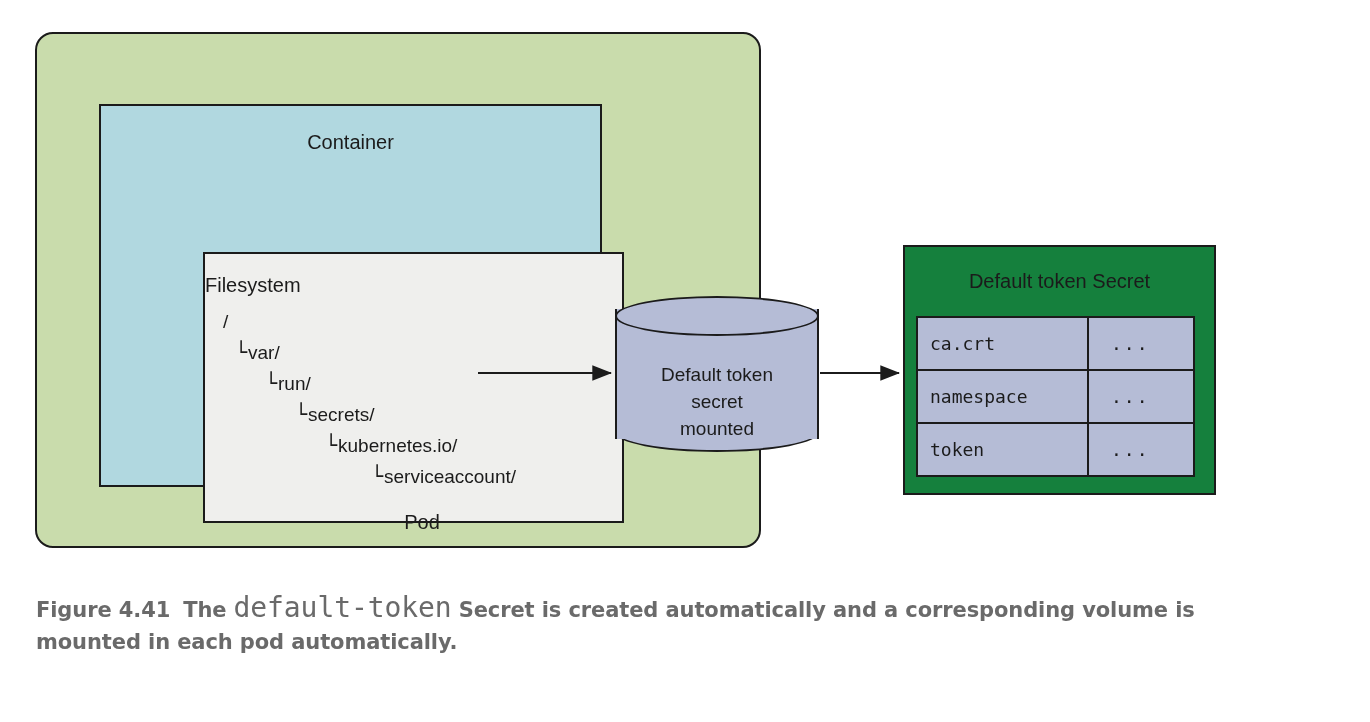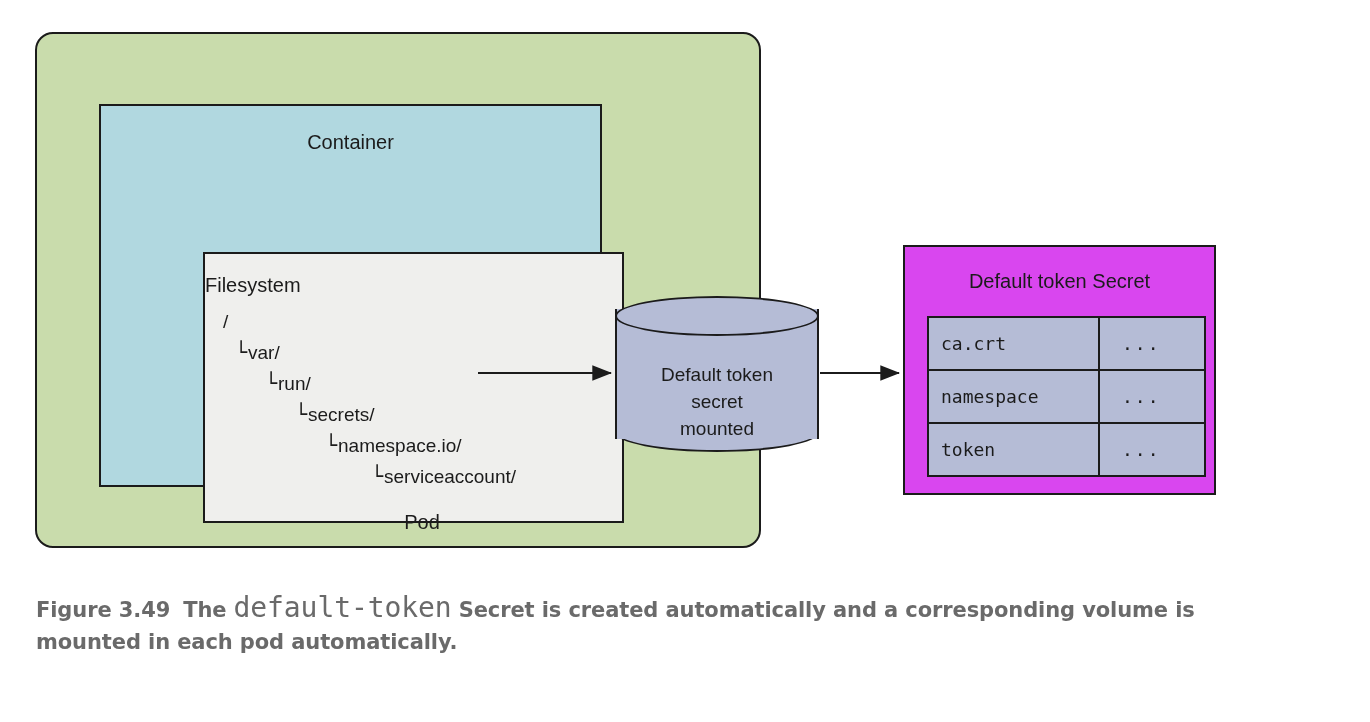--- a/index.html
+++ b/index.html
@@ -166,37 +166,37 @@
     margin-top: 22px;
   }
 
   
   .secret-box {
     position: absolute;
     left: 903px;
     top: 245px;
     width: 313px;
     height: 250px;
-    background: #d946ef;
+    background: #15803d;
     border: 2.5px solid #1b1b1b;
     box-sizing: border-box;
   }
   .secret-title {
     position: absolute;
     left: 0;
     right: 0;
     top: 22px;
     text-align: center;
     font-size: 20px;
     line-height: 24px;
     color: #1b1b1b;
   }
   .secret-table {
     position: absolute;
-    left: 22px;
+    left: 11px;
     top: 69px;
     width: 277px;
     border-collapse: collapse;
     table-layout: fixed;
   }
   .secret-table td {
     border: 2.5px solid #1b1b1b;
     height: 53px;
     padding: 0 0 0 12px;
     font-family: "DejaVu Sans Mono", monospace;
@@ -250,21 +250,21 @@
       <div class="container-label">Container</div>
 
       <div class="filesystem-box">
         <div class="filesystem-label">Filesystem</div>
 
         <div class="tree">
           <span class="tree-row" style="padding-left:0px;"><span>/</span></span>
           <span class="tree-row" style="padding-left:12px;"><span class="tree-branch">└</span><span>var/</span></span>
           <span class="tree-row" style="padding-left:42px;"><span class="tree-branch">└</span><span>run/</span></span>
           <span class="tree-row" style="padding-left:72px;"><span class="tree-branch">└</span><span>secrets/</span></span>
-          <span class="tree-row" style="padding-left:102px;"><span class="tree-branch">└</span><span>namespace.io/</span></span>
+          <span class="tree-row" style="padding-left:102px;"><span class="tree-branch">└</span><span>kubernetes.io/</span></span>
           <span class="tree-row" style="padding-left:148px;"><span class="tree-branch">└</span><span>serviceaccount/</span></span>
         </div>
       </div>
     </div>
 
     <div class="pod-label">Pod</div>
   </div>
 
   <div class="cylinder">
     <div class="cyl-bottom"></div>
@@ -301,16 +301,16 @@
     <defs>
       <marker id="arrowhead" markerWidth="9" markerHeight="7" refX="8.5" refY="3.5" orient="auto">
         <polygon points="0 0, 9 3.5, 0 7" fill="#1b1b1b"></polygon>
       </marker>
     </defs>
     <line x1="478" y1="373" x2="611" y2="373" stroke="#1b1b1b" stroke-width="2.2" marker-end="url(#arrowhead)"></line>
     <line x1="820" y1="373" x2="899" y2="373" stroke="#1b1b1b" stroke-width="2.2" marker-end="url(#arrowhead)"></line>
   </svg>
 
   <div class="caption">
-    <span class="fig-num">Figure 3.49</span><span>The </span><span class="mono">default-token</span><span> Secret is created automatically and a corresponding volume is mounted in each pod automatically.</span>
+    <span class="fig-num">Figure 4.41</span><span>The </span><span class="mono">default-token</span><span> Secret is created automatically and a corresponding volume is mounted in each pod automatically.</span>
   </div>
 
 </div>
 
 </body></html>

